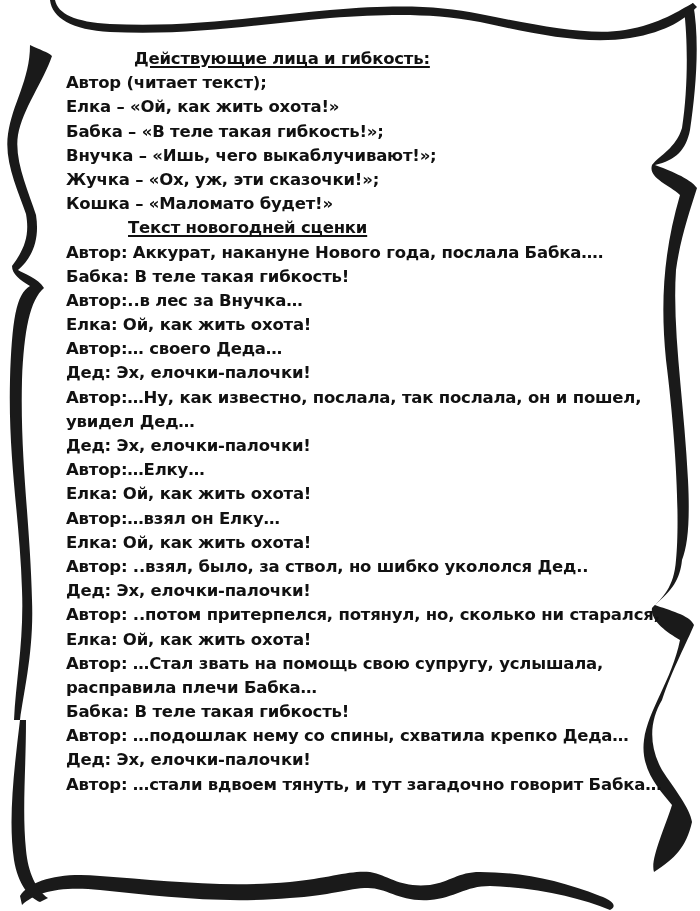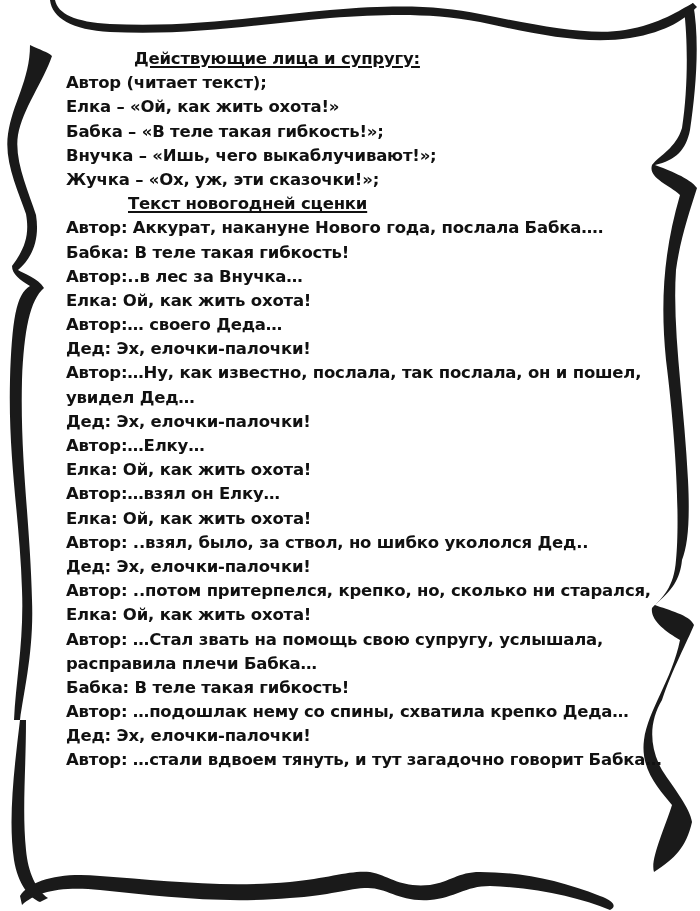--- a/index.html
+++ b/index.html
@@ -26,43 +26,44 @@
 
     <path d="M20,896 C30,880 60,872 100,876 C160,880 220,888 290,882 C330,878 350,870 370,872 C390,876 400,888 430,885 C450,882 458,872 480,872 C520,872 560,880 600,896 C612,900 618,906 610,910 C580,898 540,888 490,886 C465,886 455,898 430,900 C398,902 388,888 368,888 C348,888 330,896 290,898 C220,904 160,896 100,890 C60,886 36,892 22,905 Z"></path>
 
     <path d="M30,45 C40,50 48,52 52,56 C44,80 22,110 18,135 C14,160 28,190 36,215 C40,240 32,258 18,270 C24,274 38,278 44,288 C30,300 24,330 22,380 C20,460 30,520 32,600 C34,650 24,690 20,720 L14,720 C16,680 24,640 22,590 C20,520 8,460 10,380 C12,320 16,294 30,286 C20,280 12,274 12,266 C24,250 30,236 26,214 C18,190 4,162 8,134 C12,104 30,80 30,45 Z"></path>
 
     <path d="M20,720 C14,770 8,820 14,860 C18,885 30,898 40,902 L48,898 C36,890 28,872 26,850 C22,810 26,770 26,720 Z"></path>
   </g>
 </svg>
 
 <div class="content">
-  <div class="line hd hd1">Действующие лица и супругу:</div>
+  <div class="line hd hd1">Действующие лица и гибкость:</div>
   <div class="line it">Автор (читает текст);</div>
   <div class="line it">Елка – «Ой, как жить охота!»</div>
   <div class="line it">Бабка – «В теле такая гибкость!»;</div>
   <div class="line it">Внучка – «Ишь, чего выкаблучивают!»;</div>
   <div class="line it">Жучка – «Ох, уж, эти сказочки!»;</div>
+  <div class="line it">Кошка – «Маломато будет!»</div>
   <div class="line hd hd2">Текст новогодней сценки</div>
   <div class="line">Автор: Аккурат,  накануне Нового года, послала Бабка….</div>
   <div class="line">Бабка: В теле такая гибкость!</div>
   <div class="line">Автор:..в лес за Внучка…</div>
   <div class="line">Елка: Ой, как жить охота!</div>
   <div class="line">Автор:… своего Деда…</div>
   <div class="line">Дед: Эх, елочки-палочки!</div>
   <div class="line">Автор:…Ну, как известно, послала, так послала, он и пошел,</div>
   <div class="line">увидел Дед…</div>
   <div class="line">Дед: Эх, елочки-палочки!</div>
   <div class="line">Автор:…Елку…</div>
   <div class="line">Елка: Ой, как жить охота!</div>
   <div class="line">Автор:…взял он Елку…</div>
   <div class="line">Елка: Ой, как жить охота!</div>
   <div class="line">Автор: ..взял, было, за ствол, но шибко укололся Дед..</div>
   <div class="line">Дед: Эх, елочки-палочки!</div>
-  <div class="line">Автор: ..потом притерпелся, крепко, но, сколько ни старался,</div>
+  <div class="line">Автор: ..потом притерпелся, потянул, но, сколько ни старался,</div>
   <div class="line">Елка: Ой, как жить охота!</div>
   <div class="line">Автор: …Стал звать на помощь свою супругу, услышала,</div>
   <div class="line">расправила плечи Бабка…</div>
   <div class="line">Бабка: В теле такая гибкость!</div>
   <div class="line">Автор: …подошлак нему со спины, схватила крепко Деда…</div>
   <div class="line">Дед: Эх, елочки-палочки!</div>
   <div class="line">Автор: …стали вдвоем тянуть, и тут загадочно говорит Бабка…</div>
 </div>
 
 </body></html>

